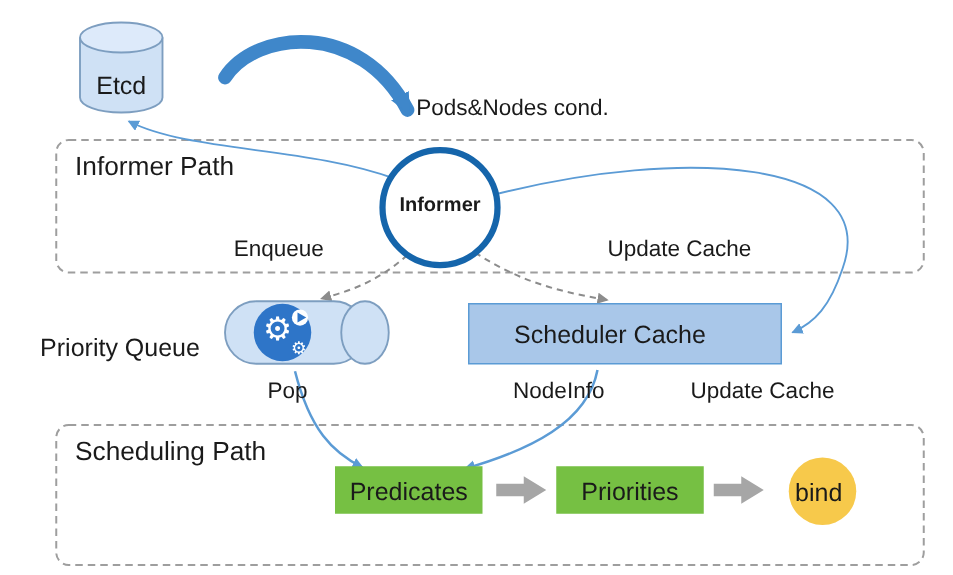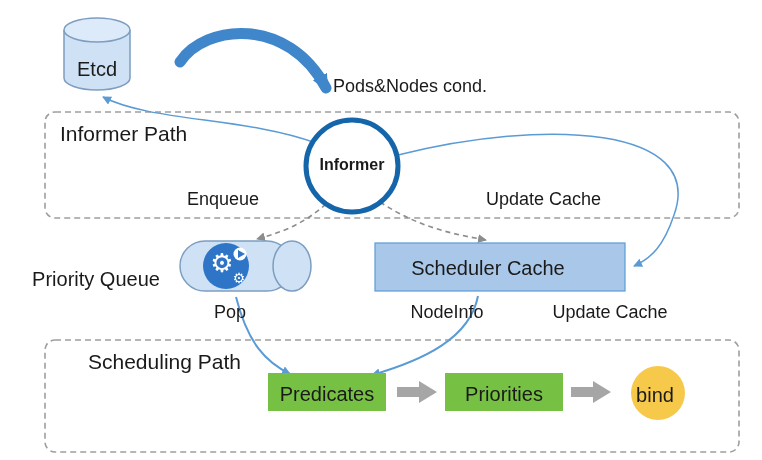--- a/index.html
+++ b/index.html
@@ -87,18 +87,18 @@
   <div class="lbl f14" style="left:187px;top:189px;">Enqueue</div>
   <div class="lbl f14" style="left:486px;top:189px;">Update Cache</div>
 
   <div class="lbl center f15" style="left:22px;top:268px;width:148px;">Priority Queue</div>
   <div class="lbl center f15" style="left:375px;top:257px;width:226px;">Scheduler Cache</div>
 
   <div class="lbl center f14" style="left:200px;top:302px;width:60px;text-align:center;">Pop</div>
   <div class="lbl center f14" style="left:397px;top:302px;width:100px;">NodeInfo</div>
   <div class="lbl center f14" style="left:550px;top:302px;width:120px;">Update Cache</div>
 
-  <div class="lbl title" style="left:60px;top:350px;margin-left:28px;">Scheduling Path</div>
+  <div class="lbl title" style="left:60px;top:350px;">Scheduling Path</div>
   <div class="lbl center f15" style="left:445px;top:383px;width:118px;">Priorities</div>
   <div class="lbl center f15" style="left:268px;top:383px;width:118px;">Predicates</div>
   <div class="lbl center f15" style="left:631px;top:384px;width:48px;">bind</div>
 
 </div>
 
 </body></html>

